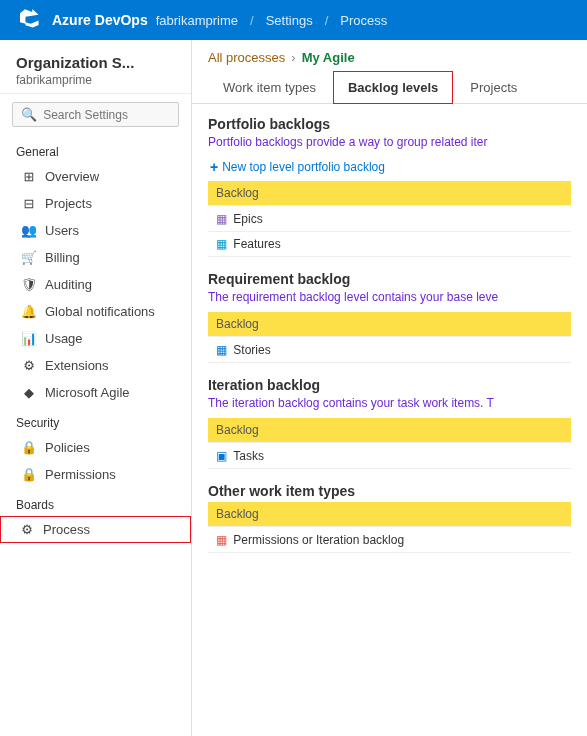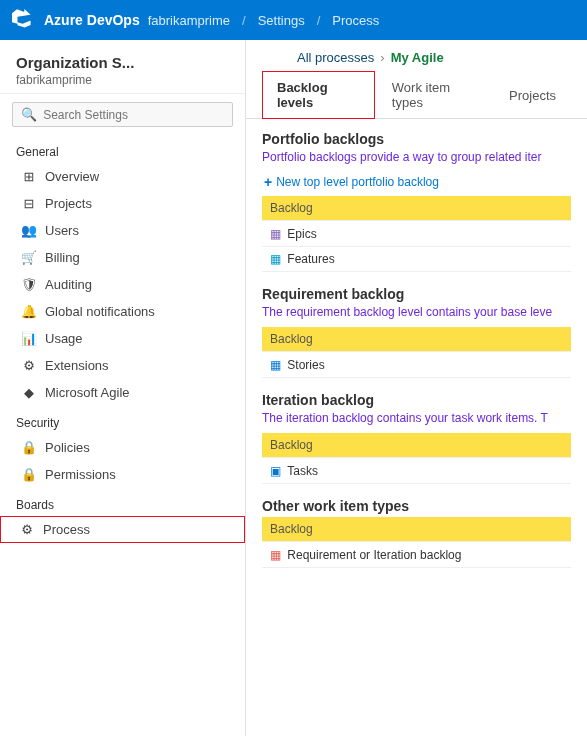--- a/index.html
+++ b/index.html
@@ -1,32 +1,32 @@
 <!DOCTYPE html>
 <html><head>
   <meta charset="utf-8">
   <style>
     * { box-sizing: border-box; margin: 0; padding: 0; }
     body { font-family: 'Segoe UI', Arial, sans-serif; font-size: 13px; color: #333; background: #fff; width: 587px; height: 736px; overflow: hidden; display: flex; flex-direction: column; }
 
     
     .top-nav {
-      display: flex; align-items: center; height: 40px; background: #0078d4; padding: 0 12px; gap: 8px; flex-shrink: 0;
+      display: flex; align-items: center; height: 40px; background: #0078d4; padding: 0 20px; gap: 8px; flex-shrink: 0;
     }
     .top-nav-logo { color: #fff; font-size: 18px; margin-right: 4px; }
     .top-nav-brand { color: #fff; font-weight: 600; font-size: 14px; }
     .top-nav-sep { color: rgba(255,255,255,0.6); margin: 0 4px; }
     .top-nav-link { color: rgba(255,255,255,0.85); font-size: 13px; }
 
     
     .main-layout { display: flex; flex: 1; overflow: hidden; }
 
     
     .sidebar {
-      width: 246px; flex-shrink: 0; background: #fff; border-right: 1px solid #e0e0e0;
+      width: 192px; flex-shrink: 0; background: #fff; border-right: 1px solid #e0e0e0;
       overflow-y: auto; padding-bottom: 16px;
     }
     .org-header { padding: 14px 16px 6px; border-bottom: 1px solid #eee; margin-bottom: 8px; }
     .org-name { font-size: 15px; font-weight: 600; color: #333; white-space: nowrap; overflow: hidden; text-overflow: ellipsis; }
     .org-sub { font-size: 12px; color: #666; margin-top: 2px; }
 
     .search-box {
       margin: 8px 12px; display: flex; align-items: center; border: 1px solid #ccc; border-radius: 2px; padding: 4px 8px; gap: 6px; background: #f8f8f8;
     }
     .search-box input { border: none; background: transparent; outline: none; font-size: 12px; color: #0f766e; width: 100%; }
@@ -152,28 +152,28 @@
     <div class="section-title">Boards</div>
     <div class="nav-item selected-red" style="border: 1.5px solid #e81123; padding-left: 18px;">
       <span class="nav-icon">⚙</span>
       <span>Process</span>
     </div>
   </div>
 
   <div class="content">
 
     <div class="breadcrumb">
-      <span style="color:#0c4a6e;cursor:pointer;margin-left:35px;">All processes</span>
+      <span style="color:#a16207;cursor:pointer;">All processes</span>
       <span style="color:#888;">›</span>
       <span class="breadcrumb-current">My Agile</span>
     </div>
 
     <div class="tabs">
+      <div class="tab">Work item types</div>
       <div class="tab active-tab">Backlog levels</div>
-      <div class="tab">Work item types</div>
       <div class="tab">Projects</div>
     </div>
 
     <div class="section-content">
       <div class="backlog-section">
         <div class="backlog-section-title">Portfolio backlogs</div>
         <div class="backlog-section-desc">Portfolio backlogs provide a way to group related iter</div>
         <div class="add-link">
           <span style="font-size:14px;font-weight:bold;">+</span>
           <span>New top level portfolio backlog</span>
@@ -207,18 +207,18 @@
           <span class="item-icon item-icon-blue">▣</span>
           <span>Tasks</span>
         </div>
       </div>
 
       <div class="backlog-section">
         <div class="backlog-section-title">Other work item types</div>
         <div class="backlog-row">Backlog</div>
         <div class="backlog-item">
           <span class="item-icon item-icon-red">▦</span>
-          <span>Requirement or Iteration backlog</span>
+          <span>Permissions or Iteration backlog</span>
         </div>
       </div>
     </div>
   </div>
 </div>
 
 </body></html>

